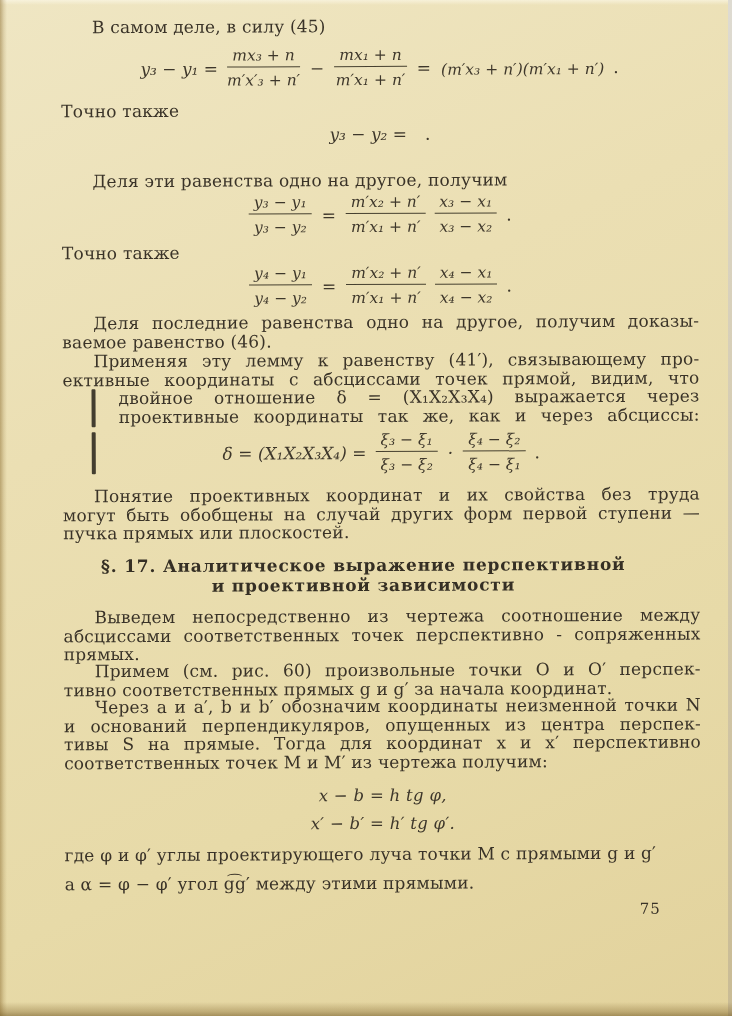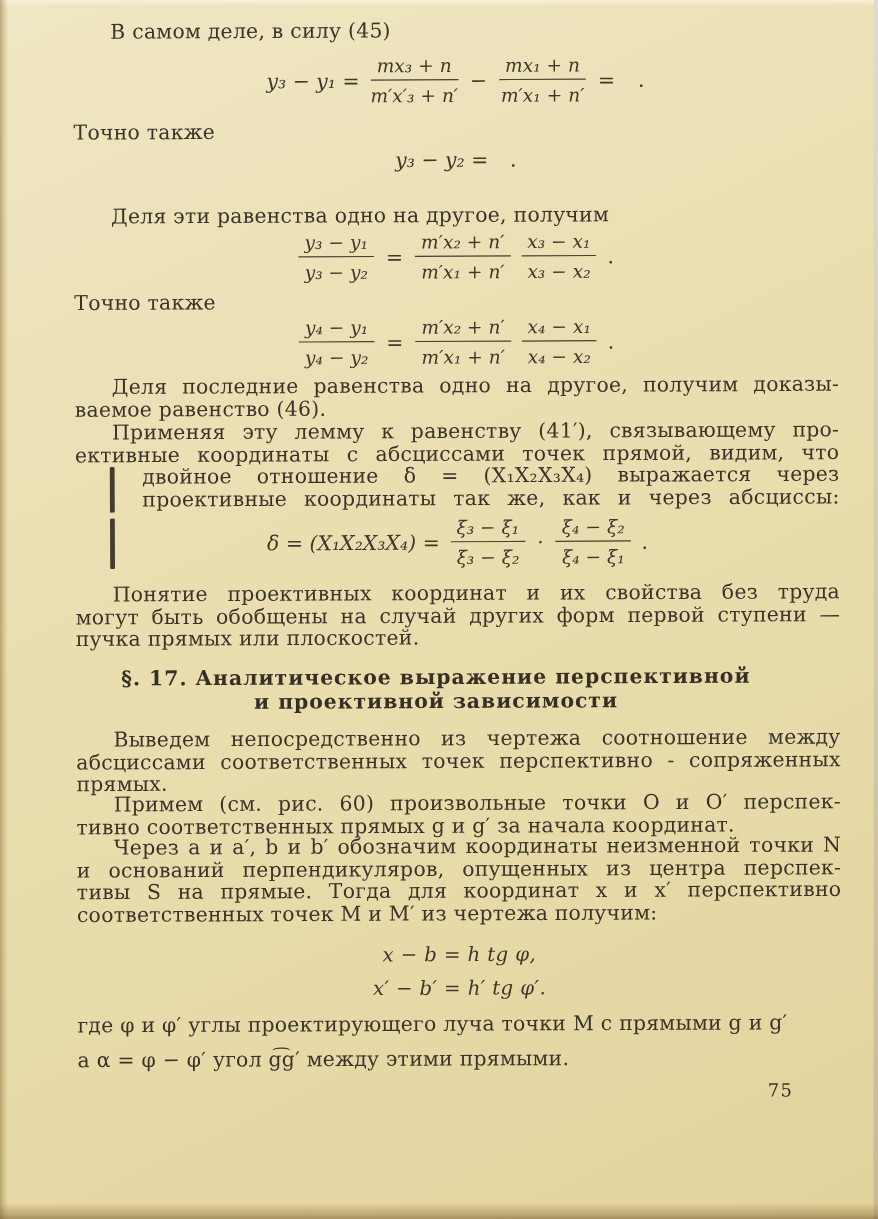--- a/index.html
+++ b/index.html
@@ -70,20 +70,21 @@
         <span class="num">mx₃ + n</span>
         <span class="den">m′x′₃ + n′</span>
       </span>
       <span class="fop">−</span>
       <span class="frac">
         <span class="num">mx₁ + n</span>
         <span class="den">m′x₁ + n′</span>
       </span>
       <span class="fop">=</span>
       <span class="frac">
+        <span class="den">(m′x₃ + n′)(m′x₁ + n′)</span>
       </span>
       <span class="fend">.</span>
     </div>
 
     <div class="tl" style="top:101px">Точно также</div>
 
     <div class="formula" style="top:124px">
       <span>y₃ − y₂ =</span>
       <span class="frac">
       </span>

